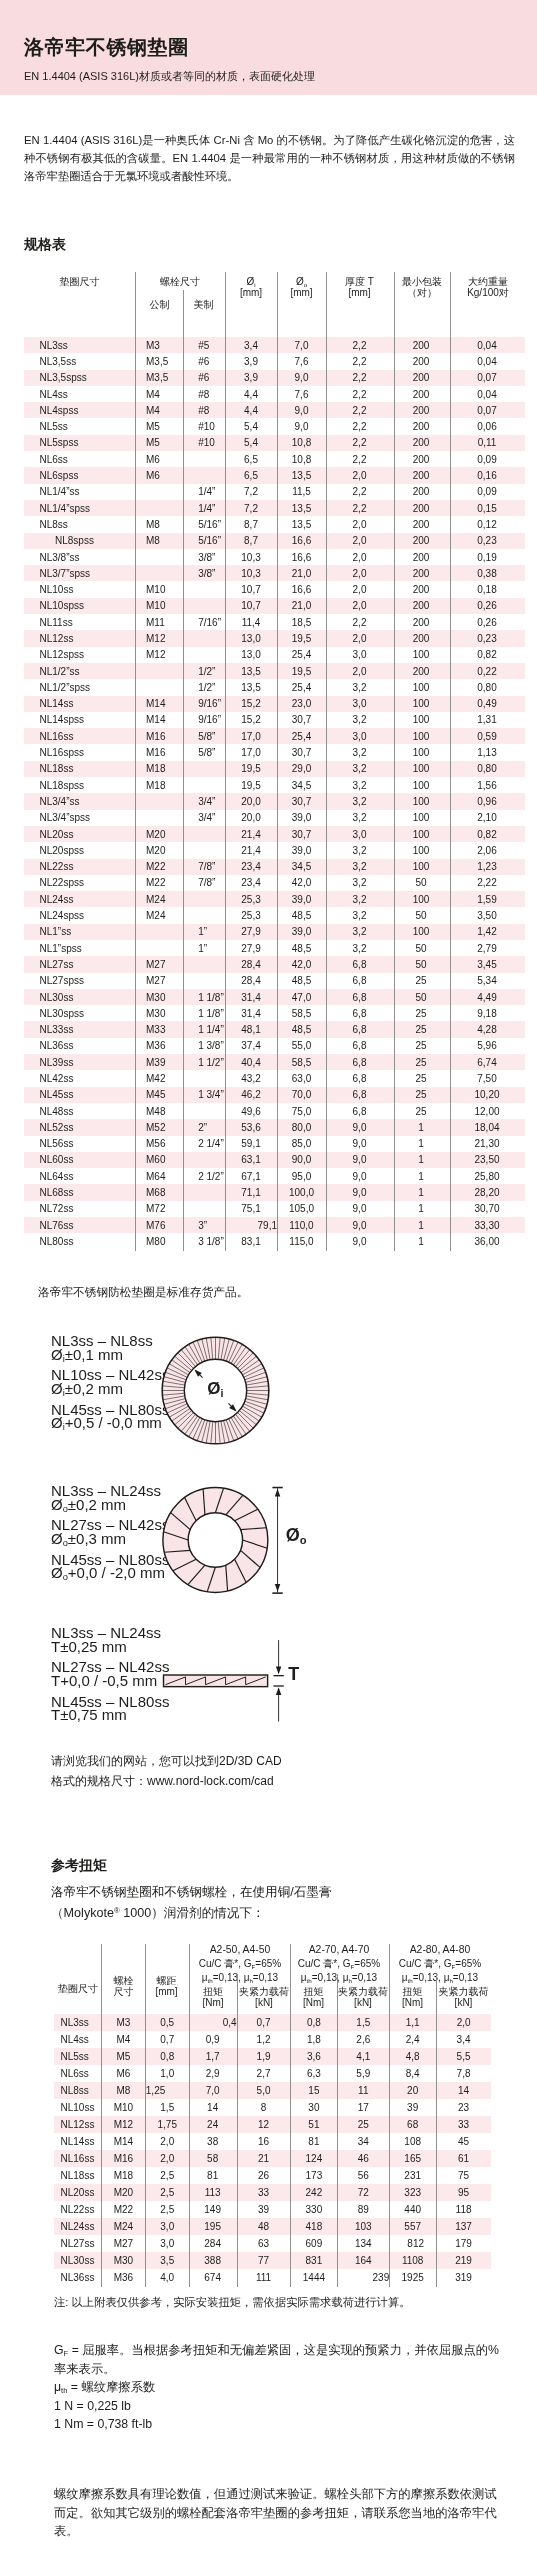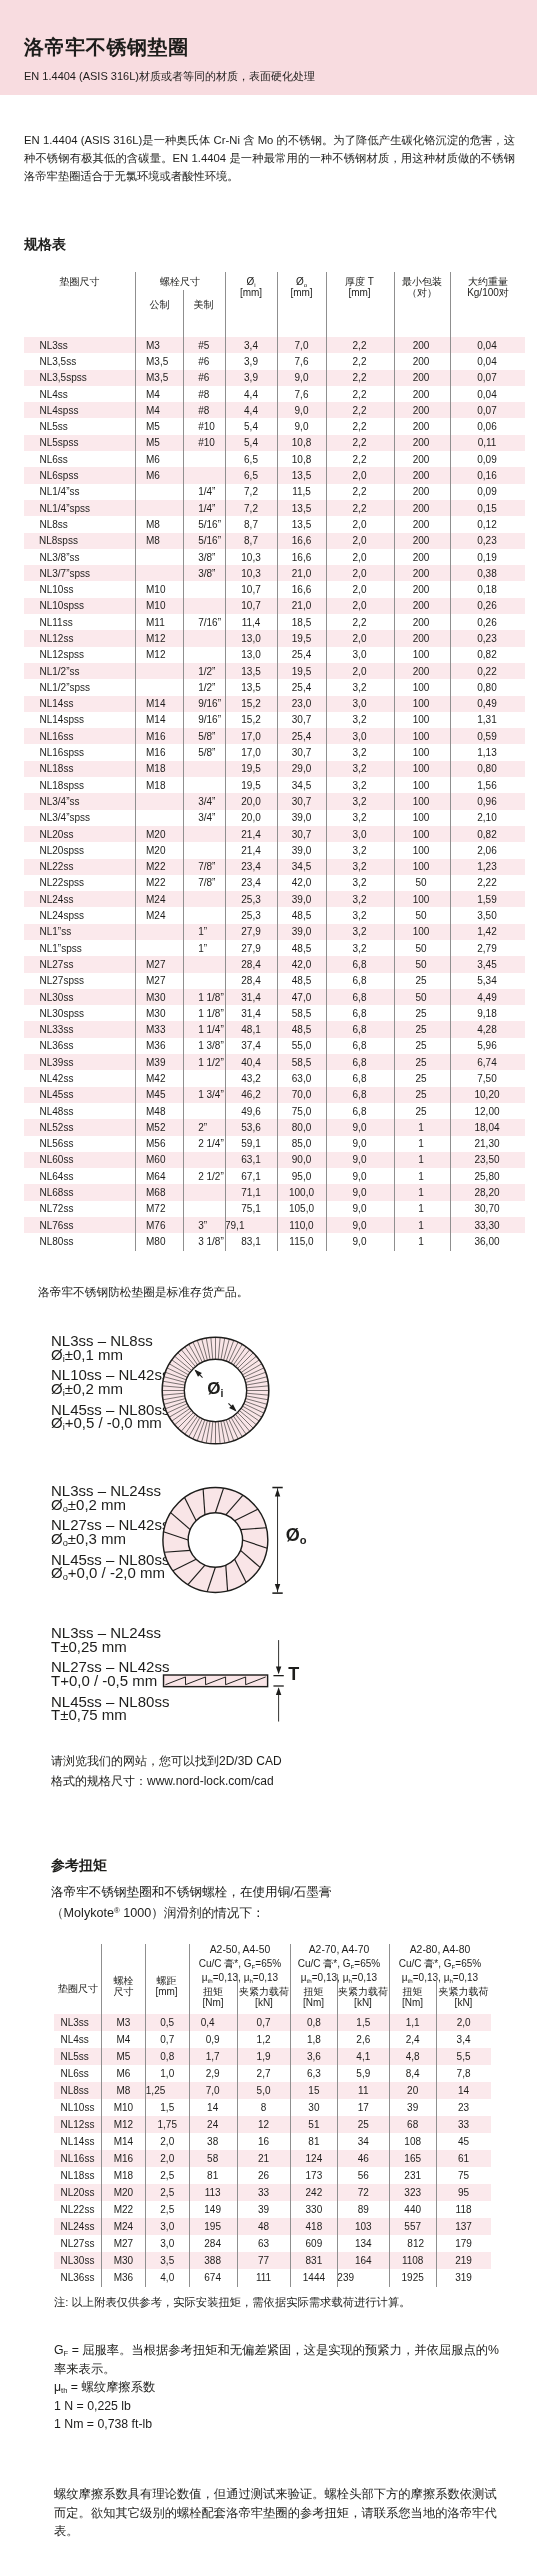--- a/index.html
+++ b/index.html
@@ -191,21 +191,21 @@
         <div class="tcell" style="width:111px;text-align:left;padding-left:15.5px">NL8ss</div>
         <div class="tcell" style="width:49px;text-align:left;padding-left:11px">M8</div>
         <div class="tcell" style="width:41px;text-align:left;padding-left:14.2px">5/16”</div>
         <div class="tcell" style="width:52px;text-align:center;padding-left:0px">8,7</div>
         <div class="tcell" style="width:49px;text-align:center;padding-left:0px">13,5</div>
         <div class="tcell" style="width:67px;text-align:center;padding-left:0px">2,0</div>
         <div class="tcell" style="width:56px;text-align:center;padding-left:0px">200</div>
         <div class="tcell" style="width:76px;text-align:center;padding-left:0px">0,12</div>
       </div>
       <div class="trow odd">
-        <div class="tcell" style="width:111px;text-align:left;padding-left:15px">NL8spss</div>
+        <div class="tcell" style="width:111px;text-align:left;padding-left:31px">NL8spss</div>
         <div class="tcell" style="width:49px;text-align:left;padding-left:11px">M8</div>
         <div class="tcell" style="width:41px;text-align:left;padding-left:14.2px">5/16”</div>
         <div class="tcell" style="width:52px;text-align:center;padding-left:0px">8,7</div>
         <div class="tcell" style="width:49px;text-align:center;padding-left:0px">16,6</div>
         <div class="tcell" style="width:67px;text-align:center;padding-left:0px">2,0</div>
         <div class="tcell" style="width:56px;text-align:center;padding-left:0px">200</div>
         <div class="tcell" style="width:76px;text-align:center;padding-left:0px">0,23</div>
       </div>
       <div class="trow">
         <div class="tcell" style="width:111px;text-align:left;padding-left:15.5px">NL3/8”ss</div>
@@ -614,21 +614,21 @@
         <div class="tcell" style="width:52px;text-align:center;padding-left:0px">75,1</div>
         <div class="tcell" style="width:49px;text-align:center;padding-left:0px">105,0</div>
         <div class="tcell" style="width:67px;text-align:center;padding-left:0px">9,0</div>
         <div class="tcell" style="width:56px;text-align:center;padding-left:0px">1</div>
         <div class="tcell" style="width:76px;text-align:center;padding-left:0px">30,70</div>
       </div>
       <div class="trow odd">
         <div class="tcell" style="width:111px;text-align:left;padding-left:15.5px">NL76ss</div>
         <div class="tcell" style="width:49px;text-align:left;padding-left:11px">M76</div>
         <div class="tcell" style="width:41px;text-align:left;padding-left:14.2px">3”</div>
-        <div class="tcell" style="width:52px;text-align:left;padding-left:0px">79,1</div>
+        <div class="tcell" style="width:52px;text-align:right;padding-left:0px">79,1</div>
         <div class="tcell" style="width:49px;text-align:center;padding-left:0px">110,0</div>
         <div class="tcell" style="width:67px;text-align:center;padding-left:0px">9,0</div>
         <div class="tcell" style="width:56px;text-align:center;padding-left:0px">1</div>
         <div class="tcell" style="width:76px;text-align:center;padding-left:0px">33,30</div>
       </div>
       <div class="trow">
         <div class="tcell" style="width:111px;text-align:left;padding-left:15.5px">NL80ss</div>
         <div class="tcell" style="width:49px;text-align:left;padding-left:11px">M80</div>
         <div class="tcell" style="width:41px;text-align:left;padding-left:14.2px">3 1/8”</div>
         <div class="tcell" style="width:52px;text-align:center;padding-left:0px">83,1</div>
@@ -870,21 +870,21 @@
           <div>夹紧力载荷</div>
           <div>[kN]</div>
         </div>
       </div>
     </div>
   <div id="tq-rows" style="position:absolute;left:0;top:70px;width:437px">
       <div class="trow odd" style="height:17px">
         <div class="tcell" style="width:47px;text-align:left;padding-left:6.5px">NL3ss</div>
         <div class="tcell" style="width:45px;text-align:center;padding-left:0px">M3</div>
         <div class="tcell" style="width:43px;text-align:center;padding-left:0px">0,5</div>
-        <div class="tcell" style="width:48px;text-align:left;padding-left:12px">0,4</div>
+        <div class="tcell" style="width:48px;text-align:right;padding-left:12px">0,4</div>
         <div class="tcell" style="width:54px;text-align:center;padding-left:0px">0,7</div>
         <div class="tcell" style="width:47px;text-align:center;padding-left:0px">0,8</div>
         <div class="tcell" style="width:52px;text-align:center;padding-left:0px">1,5</div>
         <div class="tcell" style="width:47px;text-align:center;padding-left:0px">1,1</div>
         <div class="tcell" style="width:55px;text-align:center;padding-left:0px">2,0</div>
       </div>
       <div class="trow" style="height:17px">
         <div class="tcell" style="width:47px;text-align:left;padding-left:6.5px">NL4ss</div>
         <div class="tcell" style="width:45px;text-align:center;padding-left:0px">M4</div>
         <div class="tcell" style="width:43px;text-align:center;padding-left:0px">0,7</div>
@@ -1038,21 +1038,21 @@
         <div class="tcell" style="width:47px;text-align:center;padding-left:0px">1108</div>
         <div class="tcell" style="width:55px;text-align:center;padding-left:0px">219</div>
       </div>
       <div class="trow" style="height:17px">
         <div class="tcell" style="width:47px;text-align:left;padding-left:6.5px">NL36ss</div>
         <div class="tcell" style="width:45px;text-align:center;padding-left:0px">M36</div>
         <div class="tcell" style="width:43px;text-align:center;padding-left:0px">4,0</div>
         <div class="tcell" style="width:48px;text-align:center;padding-left:0px">674</div>
         <div class="tcell" style="width:54px;text-align:center;padding-left:0px">111</div>
         <div class="tcell" style="width:47px;text-align:center;padding-left:0px">1444</div>
-        <div class="tcell" style="width:52px;text-align:left;padding-left:0px">239</div>
+        <div class="tcell" style="width:52px;text-align:right;padding-left:16px">239</div>
         <div class="tcell" style="width:47px;text-align:center;padding-left:0px">1925</div>
         <div class="tcell" style="width:55px;text-align:center;padding-left:0px">319</div>
       </div>
     </div>
   <div id="tq-lines">
       <div class="vline" style="left:47px;top:0;height:343px"></div>
       <div class="vline" style="left:91px;top:0;height:343px"></div>
       <div class="vline" style="left:135px;top:0;height:343px"></div>
       <div class="vline" style="left:236px;top:0;height:343px"></div>
       <div class="vline" style="left:335px;top:0;height:343px"></div>

